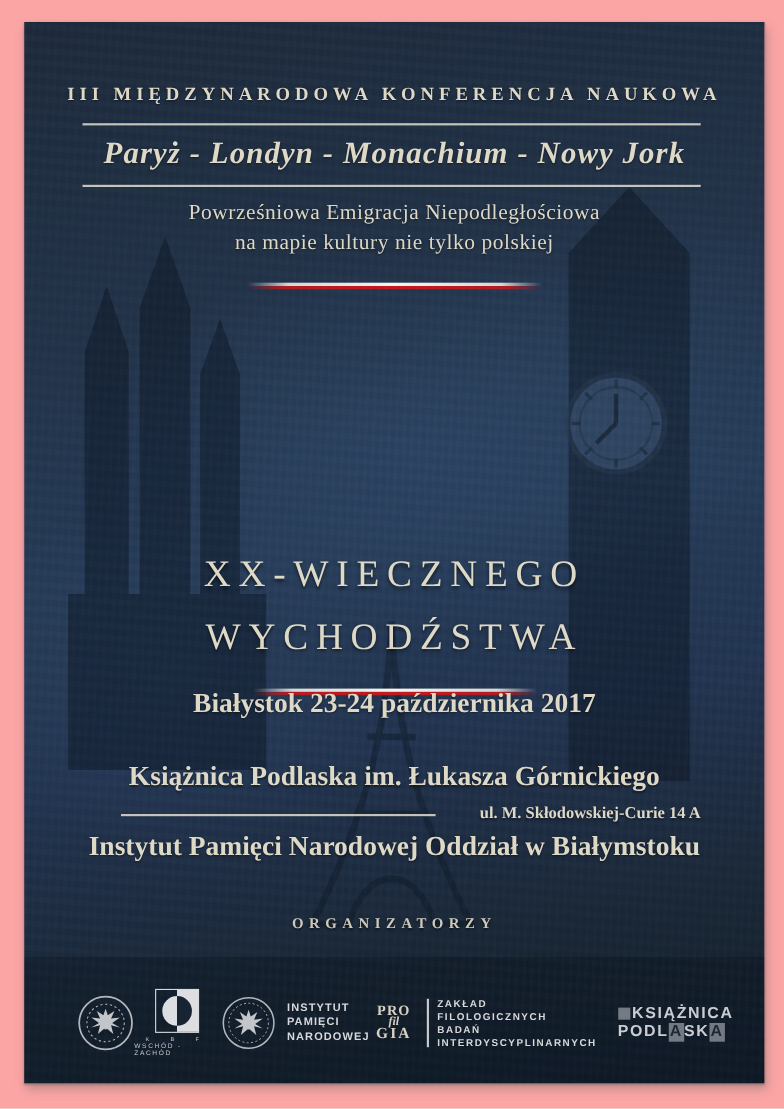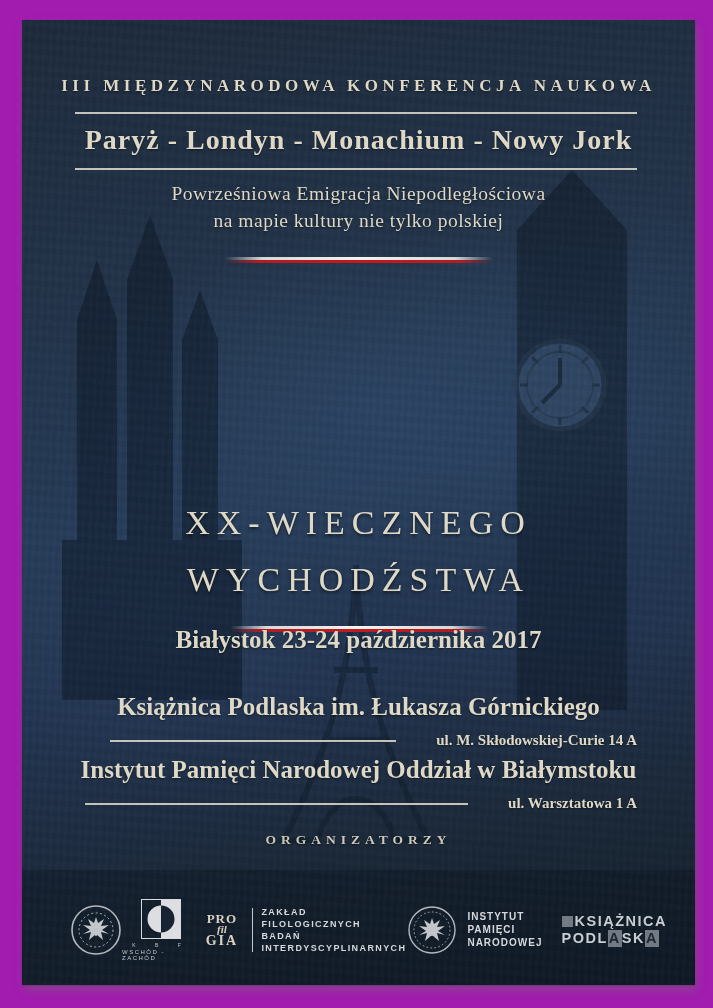--- a/index.html
+++ b/index.html
@@ -1,17 +1,17 @@
 <!DOCTYPE html>
 <html><head>
 <meta charset="utf-8">
 <style>
   html,body{margin:0;padding:0;background:#ffffff;width:713px;height:1008px;overflow:hidden;}
   *{box-sizing:border-box;}
-  .page{position:relative;width:713px;height:1008px;background:#a21caf;font-family:"Liberation Serif","DejaVu Serif",serif;}
+  .page{position:relative;width:713px;height:1008px;background:#fca5a5;font-family:"Liberation Serif","DejaVu Serif",serif;}
   .poster{
     position:absolute;left:22px;top:20px;width:673px;height:965px;
     background:
       radial-gradient(ellipse 420px 260px at 52% 40%, rgba(62,96,138,0.28), rgba(0,0,0,0) 70%),
       radial-gradient(ellipse 300px 220px at 20% 62%, rgba(54,82,116,0.22), rgba(0,0,0,0) 70%),
       radial-gradient(ellipse 320px 240px at 82% 34%, rgba(50,78,112,0.25), rgba(0,0,0,0) 70%),
       linear-gradient(170deg,#1e2b3c 0%,#223349 26%,#263b57 48%,#223450 66%,#1a2736 84%,#131e2b 100%);
     box-shadow:2px 5px 9px rgba(110,110,110,0.45), 0 1px 2px rgba(0,0,0,0.25);
     overflow:hidden;
   }
@@ -19,21 +19,21 @@
     background:
       repeating-linear-gradient(92deg, rgba(255,255,255,0.02) 0 3px, rgba(0,0,0,0.02) 3px 7px),
       repeating-linear-gradient(4deg, rgba(255,255,255,0.015) 0 5px, rgba(0,0,0,0.03) 5px 11px);
   }
   .silhouettes{position:absolute;inset:0;pointer-events:none;}
   .ctext{position:absolute;left:0;width:100%;text-align:center;color:#ded9c6;text-shadow:0 1px 2px rgba(0,0,0,0.45);}
   .conference{top:56px;font-size:17px;font-weight:bold;letter-spacing:4.5px;}
   .rule{position:absolute;left:53px;width:562px;height:2px;background:rgba(226,222,208,0.85);}
   .rule1{top:92px;}
   .rule2{top:148px;}
-  .cities{top:104px;font-size:28px;font-weight:bold;letter-spacing:1px;}
+  .cities{top:104px;font-size:28px;font-style:italic;font-weight:bold;letter-spacing:1px;}
   .subtitle{top:160px;font-size:19.5px;line-height:27px;letter-spacing:0.5px;}
   .flag-divider{position:absolute;left:50%;transform:translateX(-50%);}
   .flag-divider .w{height:2.5px;background:linear-gradient(to right,rgba(244,243,238,0) 0%,rgba(244,243,238,0.85) 14%,#f6f5f0 50%,rgba(244,243,238,0.85) 86%,rgba(244,243,238,0) 100%);}
   .flag-divider .r{height:3px;background:linear-gradient(to right,rgba(191,26,30,0) 0%,rgba(191,26,30,0.9) 12%,#c41a1e 50%,rgba(191,26,30,0.9) 88%,rgba(191,26,30,0) 100%);}
   .divider1{top:237px;width:268px;}
   .divider2{top:606px;width:258px;}
   .main-title{top:262px;line-height:73px;font-size:53px;letter-spacing:11px;font-weight:normal;text-shadow:0 2px 3px rgba(0,0,0,0.5);}
   .main-title .tline{transform:scaleX(0.86);transform-origin:50% 50%;}
   .title-sub1{top:484px;font-size:34px;letter-spacing:7px;text-shadow:0 2px 3px rgba(0,0,0,0.5);}
   .title-sub2{top:541px;font-size:34px;letter-spacing:7px;text-shadow:0 2px 3px rgba(0,0,0,0.5);}
@@ -138,24 +138,20 @@
       <div class="r"></div>
     </div>
 
     <div class="ctext ev date-line">Białystok 23-24 października 2017</div>
     <div class="ctext ev venue1">Książnica Podlaska im. Łukasza Górnickiego</div>
     <div class="addr-row addr1">
       <div class="dash"></div>
       <span>ul. M. Skłodowskiej-Curie 14 A</span>
     </div>
     <div class="ctext ev venue2">Instytut Pamięci Narodowej Oddział w Białymstoku</div>
-    <div class="addr-row addr2">
-      <div class="dash"></div>
-      <span>ul. Warsztatowa 1 A</span>
-    </div>
 
     <div class="ctext organizers">ORGANIZATORZY</div>
 
     <div class="logo-row">
 
       <div class="logo">
         <svg class="seal-wrap" viewBox="0 0 52 52">
           <circle cx="26" cy="26" r="24" fill="none" stroke="#cfd2d6" stroke-width="1.6" opacity="0.85"></circle>
           <circle cx="26" cy="26" r="17" fill="none" stroke="#cfd2d6" stroke-width="1" stroke-dasharray="2 2.4" opacity="0.8"></circle>
           <g fill="#d6d8db" opacity="0.9">
@@ -164,53 +160,53 @@
           </g>
         </svg>
       </div>
 
       <div class="logo kbf">
         <div class="kbf-square">
           <div class="kbf-circle"></div>
         </div>
         <div class="kbf-initials">K B F</div>
         <div class="kbf-caption">WSCHÓD - ZACHÓD</div>
-      </div>
-
-      <div class="logo zfbi">
-        <div class="zfbi-emblem">
-          <span class="zfbi-e1">PRO</span>
-          <span class="zfbi-e2">fil</span>
-          <span class="zfbi-e3">GIA</span>
-        </div>
-        <div class="zfbi-bar"></div>
-        <div class="zfbi-text">
-          <div>ZAKŁAD</div>
-          <div>FILOLOGICZNYCH</div>
-          <div>BADAŃ</div>
-          <div>INTERDYSCYPLINARNYCH</div>
-        </div>
       </div>
 
       <div class="logo ipn">
         <svg class="seal-wrap" viewBox="0 0 52 52">
           <circle cx="26" cy="26" r="23" fill="none" stroke="#cfd2d6" stroke-width="1.4" opacity="0.85"></circle>
           <circle cx="26" cy="26" r="18" fill="none" stroke="#cfd2d6" stroke-width="0.9" stroke-dasharray="1.8 2.2" opacity="0.8"></circle>
           <g fill="#d6d8db" opacity="0.9">
             <polygon points="26,14 28,20 34,16 31,23 39,22 32,27 39,31 31,29 33,37 26,31 19,37 21,29 13,31 20,27 13,22 21,23 18,16 24,20"></polygon>
             <rect x="24.6" y="19" width="2.8" height="13" rx="1.4"></rect>
           </g>
         </svg>
         <div class="ipn-text">
           <div>INSTYTUT</div>
           <div>PAMIĘCI</div>
           <div>NARODOWEJ</div>
         </div>
       </div>
 
+      <div class="logo zfbi">
+        <div class="zfbi-emblem">
+          <span class="zfbi-e1">PRO</span>
+          <span class="zfbi-e2">fil</span>
+          <span class="zfbi-e3">GIA</span>
+        </div>
+        <div class="zfbi-bar"></div>
+        <div class="zfbi-text">
+          <div>ZAKŁAD</div>
+          <div>FILOLOGICZNYCH</div>
+          <div>BADAŃ</div>
+          <div>INTERDYSCYPLINARNYCH</div>
+        </div>
+      </div>
+
       <div class="logo kp">
         <div class="kp-row">
           <span class="kp-block"></span>
           <span>KSIĄŻNICA</span>
         </div>
         <div class="kp-row">
           <span>PODL</span>
           <span class="kp-hl">A</span>
           <span>SK</span>
           <span class="kp-hl">A</span>

